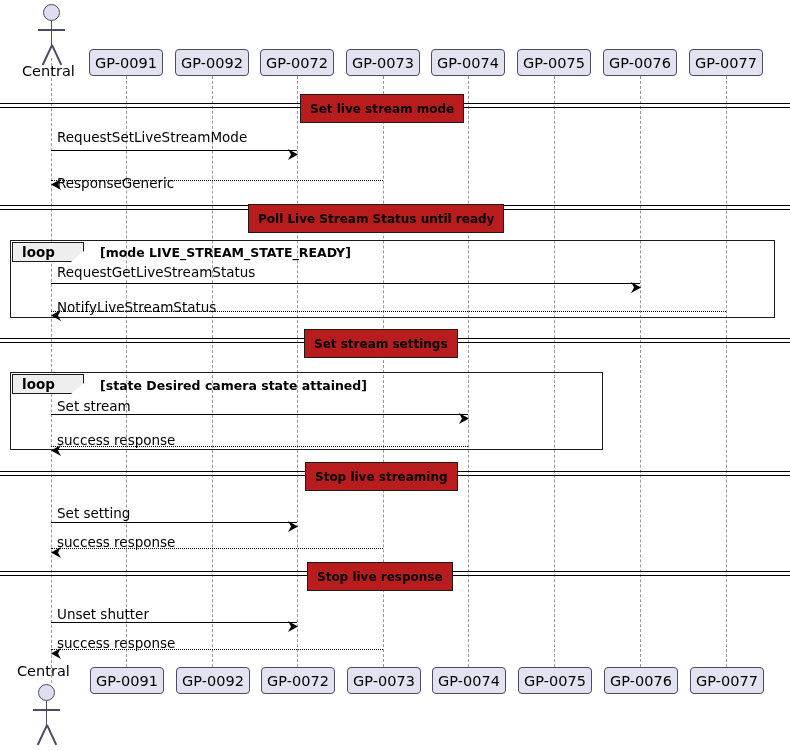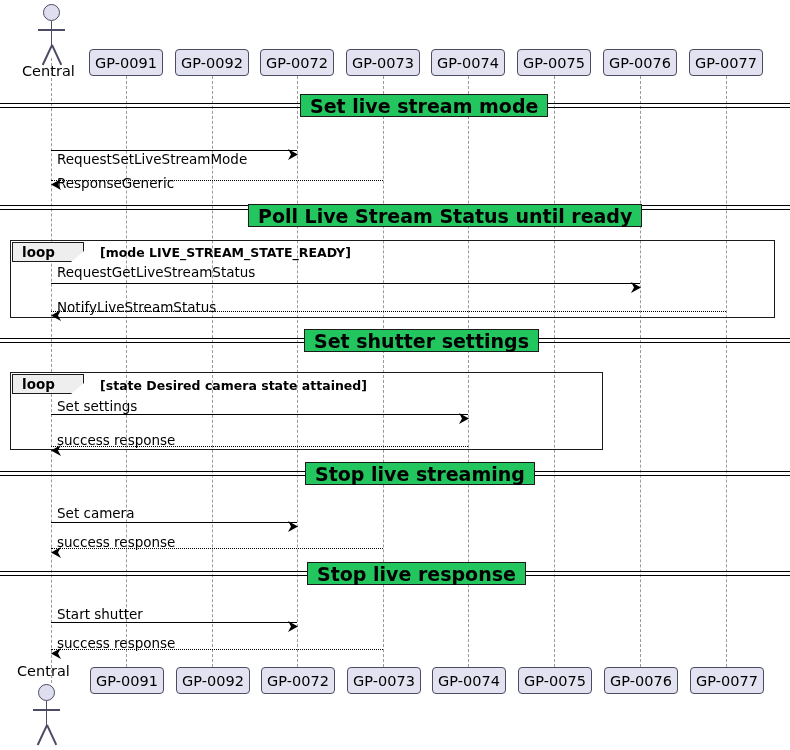--- a/index.html
+++ b/index.html
@@ -26,24 +26,24 @@
 
   
   .lifeline{position:absolute;width:0;border-left:1.4px dashed #9a9a9a;}
 
   
   .divider-rails{position:absolute;left:0;width:790px;height:5px;}
   .divider-rails::before,.divider-rails::after{content:"";position:absolute;
        left:0;width:790px;height:1.4px;background:#000;}
   .divider-rails::before{top:0;}
   .divider-rails::after{top:4px;}
-  .divider-box{position:absolute;height:23px;background:#22c55e;
+  .divider-box{position:absolute;height:29px;background:#b91c1c;
        border:1.6px solid #1b1b1b;box-sizing:border-box;
        display:flex;align-items:center;justify-content:center;
-       padding:0 9px;font-size:19px;font-weight:bold;color:#000;
+       padding:0 9px;font-size:12px;font-weight:bold;color:#000;
        white-space:nowrap;z-index:4;}
 
   
   .loopframe{position:absolute;border:1.6px solid #1b1b1b;box-sizing:border-box;
        background:transparent;z-index:2;}
   .looptag{position:absolute;height:20px;background:#EEEEEE;
        border:1.4px solid #1b1b1b;box-sizing:border-box;z-index:3;
        display:flex;align-items:center;padding-left:9px;padding-right:20px;
        font-size:13.5px;font-weight:bold;color:#000;
        clip-path:polygon(0 0,100% 0,100% 45%,82% 100%,0 100%);}
@@ -93,21 +93,21 @@
       <div class="pbox" style="left: 689px; top: 49px; width: 74px;">GP-0077</div>
     </div>
 
   <div id="body-layer">
       <div class="divider-rails" style="top: 103px;"></div>
       <div class="divider-box" style="top: 94px; left: 300px;">Set live stream mode</div>
       <div class="msg-line" style="left: 51px; top: 150px; width: 246px;"></div>
       <div class="arrowhead" style="left: 288px; top: 145px;"><svg width="10" height="11">
           <path d="M0,0 L10,5.5 L0,11 L3,5.5 Z" fill="#000"></path>
         </svg></div>
-      <div class="msg-label" style="left: 57px; top: 151px;">RequestSetLiveStreamMode</div>
+      <div class="msg-label" style="left: 57px; top: 129px;">RequestSetLiveStreamMode</div>
       <div class="msg-line dotted" style="left: 51px; top: 180px; width: 332px;"></div>
       <div class="arrowhead" style="left: 51px; top: 175px;"><svg width="10" height="11">
           <path d="M10,0 L0,5.5 L10,11 L7,5.5 Z" fill="#000"></path>
         </svg></div>
       <div class="msg-label" style="left: 57px; top: 175px;">ResponseGeneric</div>
       <div class="divider-rails" style="top: 205px;"></div>
       <div class="divider-box" style="top: 204px; left: 248px;">Poll Live Stream Status until ready</div>
       <div class="loopframe" style="left: 10px; top: 240px; width: 765px; height: 78px;"></div>
       <div class="looptag" style="left: 12px; top: 242px; width: 72px; height: 20px;">loop</div>
       <div class="loopcond" style="left: 100px; top: 245px;">[mode LIVE_STREAM_STATE_READY]</div>
@@ -115,53 +115,53 @@
       <div class="arrowhead" style="left: 631px; top: 278px;"><svg width="10" height="11">
           <path d="M0,0 L10,5.5 L0,11 L3,5.5 Z" fill="#000"></path>
         </svg></div>
       <div class="msg-label" style="left: 57px; top: 264px;">RequestGetLiveStreamStatus</div>
       <div class="msg-line dotted" style="left: 51px; top: 311px; width: 675px;"></div>
       <div class="arrowhead" style="left: 51px; top: 306px;"><svg width="10" height="11">
           <path d="M10,0 L0,5.5 L10,11 L7,5.5 Z" fill="#000"></path>
         </svg></div>
       <div class="msg-label" style="left: 57px; top: 299px;">NotifyLiveStreamStatus</div>
       <div class="divider-rails" style="top: 338px;"></div>
-      <div class="divider-box" style="top: 329px; left: 304px;">Set shutter settings</div>
+      <div class="divider-box" style="top: 329px; left: 304px;">Set stream settings</div>
       <div class="loopframe" style="left: 10px; top: 372px; width: 593px; height: 78px;"></div>
       <div class="looptag" style="left: 12px; top: 374px; width: 72px; height: 20px;">loop</div>
       <div class="loopcond" style="left: 100px; top: 378px;">[state Desired camera state attained]</div>
       <div class="msg-line" style="left: 51px; top: 414px; width: 417px;"></div>
       <div class="arrowhead" style="left: 459px; top: 409px;"><svg width="10" height="11">
           <path d="M0,0 L10,5.5 L0,11 L3,5.5 Z" fill="#000"></path>
         </svg></div>
-      <div class="msg-label" style="left: 57px; top: 398px;">Set settings</div>
+      <div class="msg-label" style="left: 57px; top: 398px;">Set stream</div>
       <div class="msg-line dotted" style="left: 51px; top: 446px; width: 417px;"></div>
       <div class="arrowhead" style="left: 51px; top: 441px;"><svg width="10" height="11">
           <path d="M10,0 L0,5.5 L10,11 L7,5.5 Z" fill="#000"></path>
         </svg></div>
       <div class="msg-label" style="left: 57px; top: 432px;">success response</div>
       <div class="divider-rails" style="top: 471px;"></div>
       <div class="divider-box" style="top: 462px; left: 305px;">Stop live streaming</div>
       <div class="msg-line" style="left: 51px; top: 522px; width: 246px;"></div>
       <div class="arrowhead" style="left: 288px; top: 517px;"><svg width="10" height="11">
           <path d="M0,0 L10,5.5 L0,11 L3,5.5 Z" fill="#000"></path>
         </svg></div>
-      <div class="msg-label" style="left: 57px; top: 505px;">Set camera</div>
+      <div class="msg-label" style="left: 57px; top: 505px;">Set setting</div>
       <div class="msg-line dotted" style="left: 51px; top: 548px; width: 332px;"></div>
       <div class="arrowhead" style="left: 51px; top: 543px;"><svg width="10" height="11">
           <path d="M10,0 L0,5.5 L10,11 L7,5.5 Z" fill="#000"></path>
         </svg></div>
       <div class="msg-label" style="left: 57px; top: 534px;">success response</div>
       <div class="divider-rails" style="top: 571px;"></div>
       <div class="divider-box" style="top: 562px; left: 307px;">Stop live response</div>
       <div class="msg-line" style="left: 51px; top: 622px; width: 246px;"></div>
       <div class="arrowhead" style="left: 288px; top: 617px;"><svg width="10" height="11">
           <path d="M0,0 L10,5.5 L0,11 L3,5.5 Z" fill="#000"></path>
         </svg></div>
-      <div class="msg-label" style="left: 57px; top: 606px;">Start shutter</div>
+      <div class="msg-label" style="left: 57px; top: 606px;">Unset shutter</div>
       <div class="msg-line dotted" style="left: 51px; top: 649px; width: 332px;"></div>
       <div class="arrowhead" style="left: 51px; top: 644px;"><svg width="10" height="11">
           <path d="M10,0 L0,5.5 L10,11 L7,5.5 Z" fill="#000"></path>
         </svg></div>
       <div class="msg-label" style="left: 57px; top: 635px;">success response</div>
     </div>
 
   <div id="foot-boxes">
       <div class="pbox" style="left: 90px; top: 667px; width: 74px;">GP-0091</div>
       <div class="pbox" style="left: 176px; top: 667px; width: 74px;">GP-0092</div>

